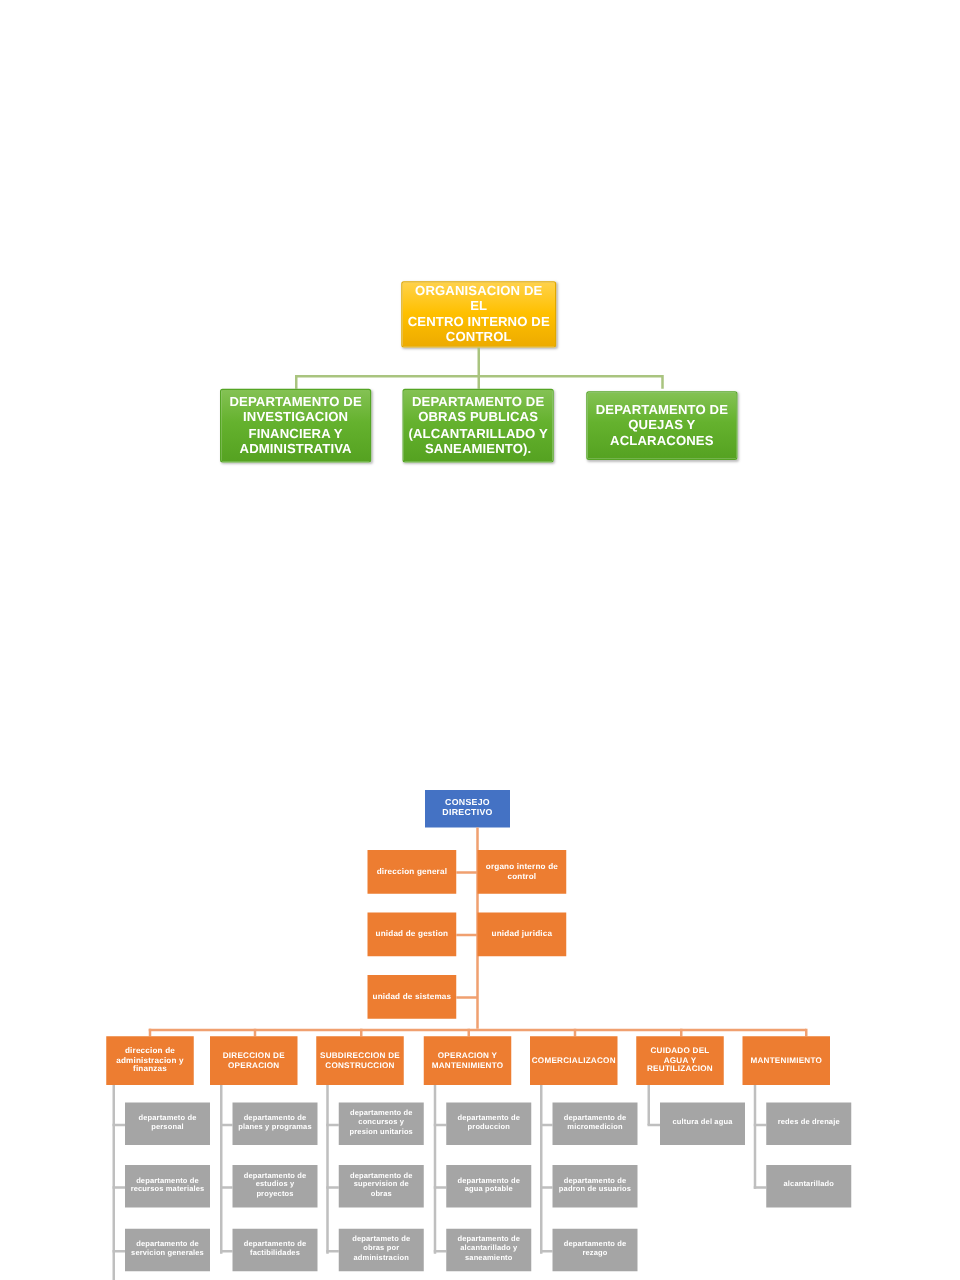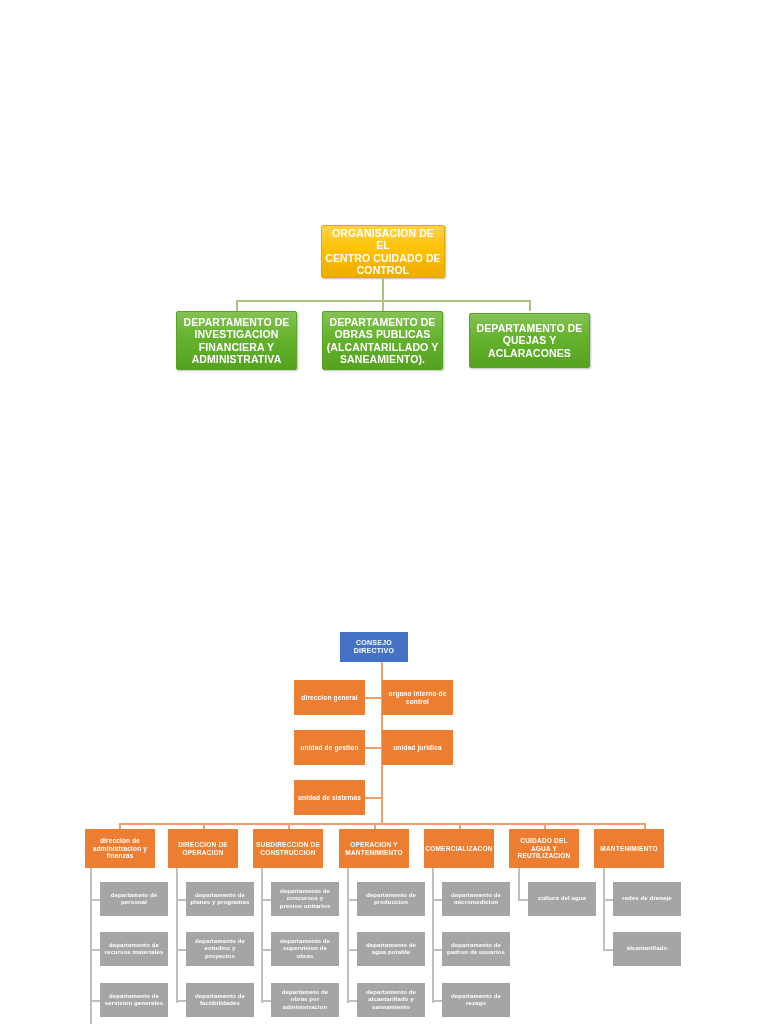--- a/index.html
+++ b/index.html
@@ -89,21 +89,21 @@
   .link.gray   { background: #bfbfbf; }
 </style>
 </head>
 <body>
 
 <div id="page">
 
   <div>
 
     <div class="node n-gold" style="left:321px; top:225px; width:124px; height:53px;">ORGANISACION DE EL
-CENTRO CUIDADO DE
+CENTRO INTERNO DE
 CONTROL</div>
 
     <div class="link green" style="left:382px; top:278px; width:1.5px; height:22px;"></div>
     <div class="link green" style="left:236px; top:300px; width:294px; height:1.5px;"></div>
     <div class="link green" style="left:236px; top:300px; width:1.5px; height:11px;"></div>
     <div class="link green" style="left:382px; top:300px; width:1.5px; height:11px;"></div>
     <div class="link green" style="left:529px; top:300px; width:1.5px; height:11px;"></div>
 
     <div class="node n-green" style="left:176px; top:311px; width:121px; height:59px;">DEPARTAMENTO DE
 INVESTIGACION

